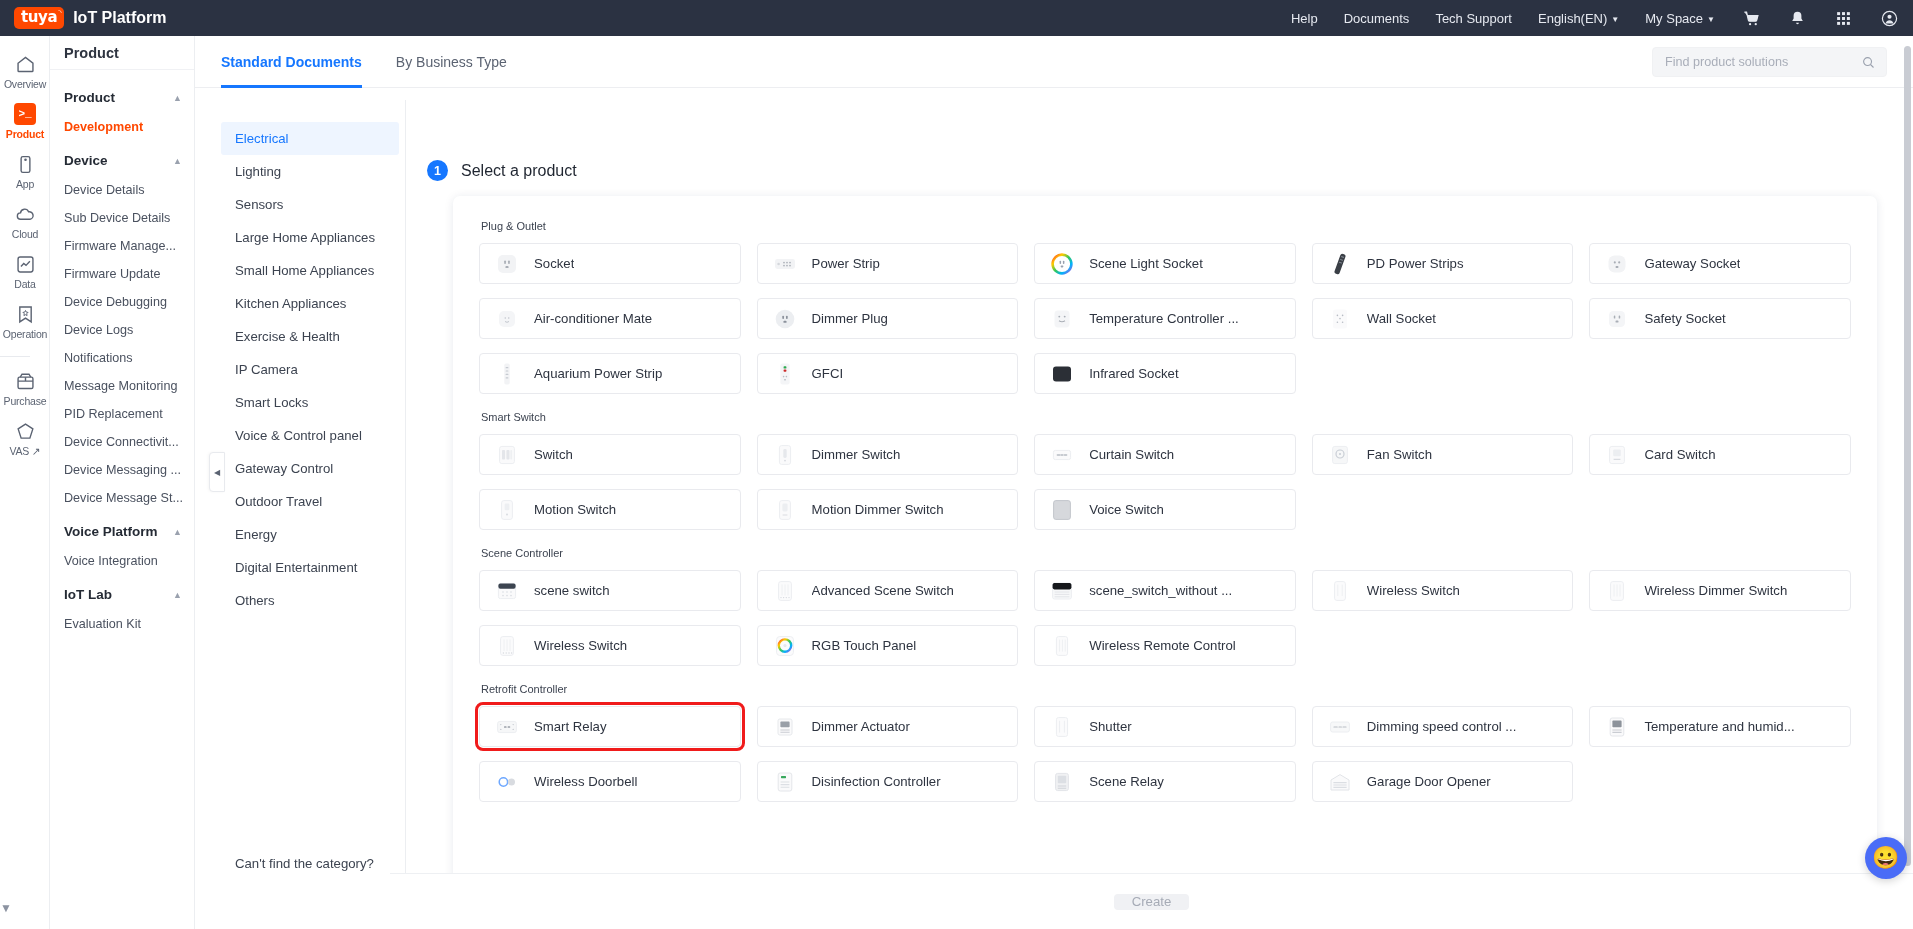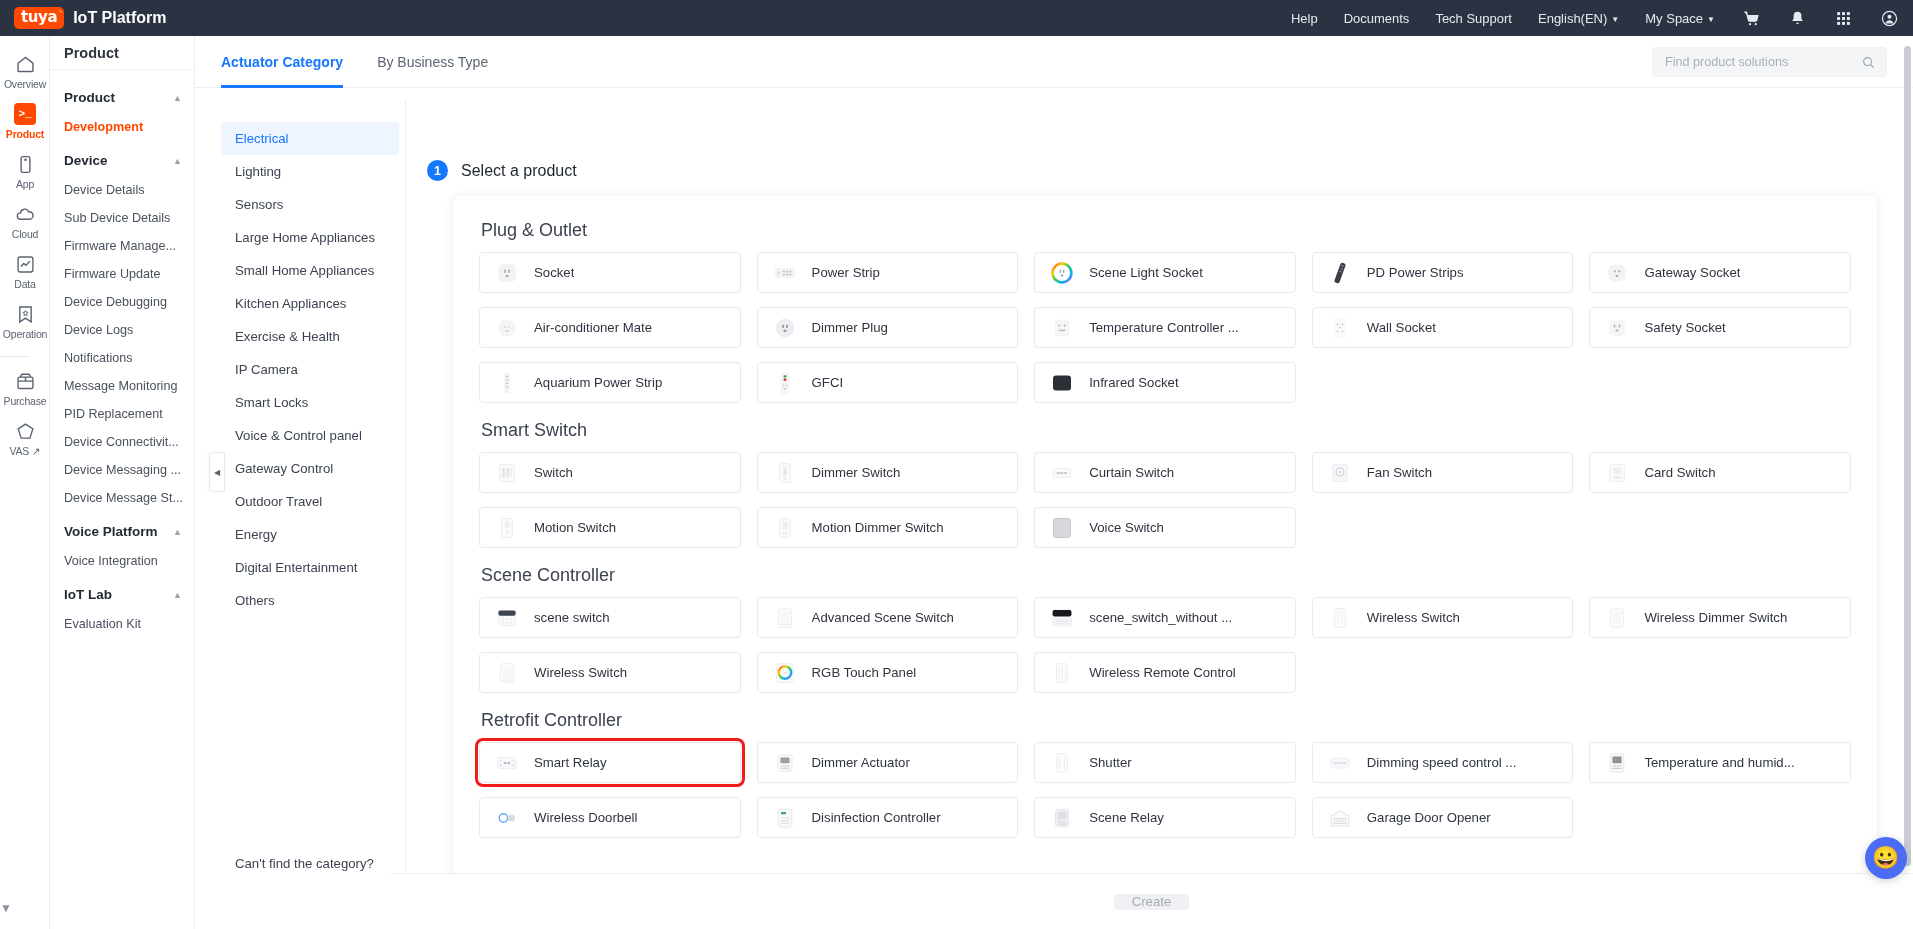--- a/index.html
+++ b/index.html
@@ -132,21 +132,21 @@
   }
   .step-label { font-size:16px; color:#1f2530; font-weight:500; }
 
   
   .panel {
     position:absolute; left:258px; top:160px; right:36px; bottom:36px;
     background:#fff; border-radius:7px; box-shadow:0 1px 10px rgba(24,40,80,.10);
     overflow:hidden;
   }
   .panel-scroll { position:absolute; inset:0; padding:24px 26px 80px 26px; overflow:hidden; }
-  .sec-title { font-size:18px; color:#3c4350; margin:0 0 11px 2px; }
+  .sec-title { font-size:11px; color:#3c4350; margin:0 0 11px 2px; }
   .sec-title.mt { margin-top:17px; }
   .tile-grid { display:grid; grid-template-columns:repeat(5, 1fr); gap:14px 16px; }
   .tile {
     height:41px; border:1px solid #e9eaee; border-radius:4px; background:#fff;
     display:flex; align-items:center; padding:0 14px; gap:14px; cursor:pointer;
     position:relative;
   }
   .tile.highlight { outline:3px solid #f01b1b; outline-offset:1px; border-color:#e9eaee; }
   .tile .tlabel {
     font-size:13.2px; color:#2e3440; white-space:nowrap; overflow:hidden; text-overflow:ellipsis;
@@ -356,21 +356,21 @@
         <span>IoT Lab</span>
         <span class="arr">▲</span>
       </div>
       <div class="nav-item">Evaluation Kit</div>
     </div>
   </div>
 
   <div class="content">
 
     <div class="tabs-row">
-      <div class="tab active">Actuator Category</div>
+      <div class="tab active">Standard Documents</div>
       <div class="tab">By Business Type</div>
       <div class="search-box">
         <input placeholder="Find product solutions" style="">
         <span class="sico">
           <svg viewBox="0 0 24 24">
               <circle cx="10.5" cy="10.5" r="6.3"></circle>
               <path d="M15.2 15.2 20 20"></path>
             </svg>
         </span>
       </div>

